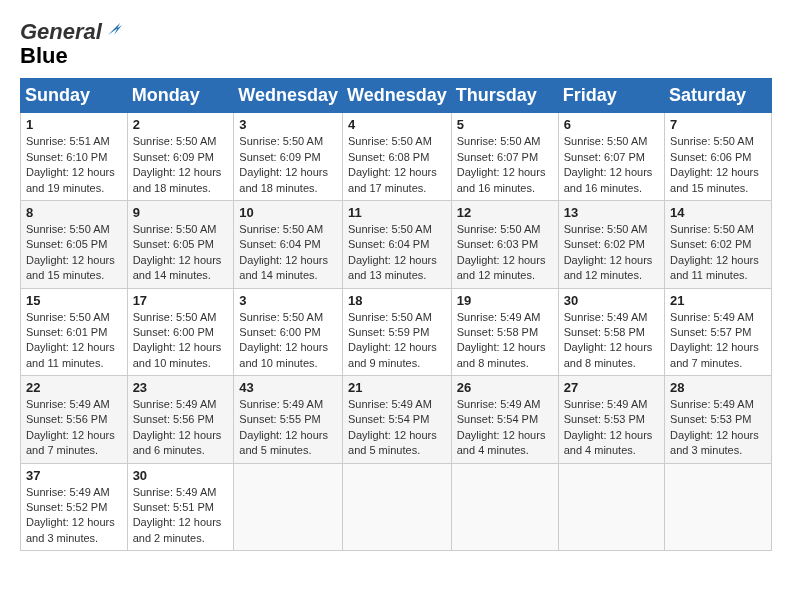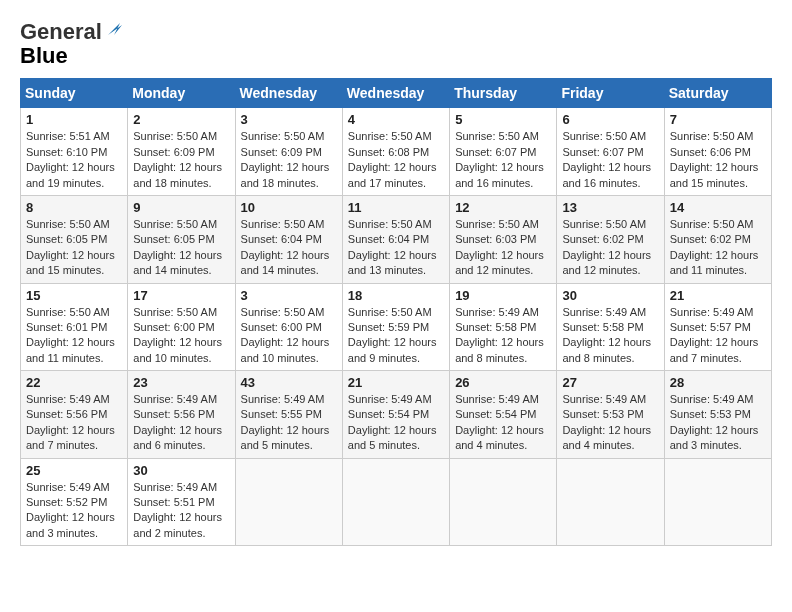--- a/index.html
+++ b/index.html
@@ -45,21 +45,21 @@
     .calendar-table {
       width: 100%;
       border-collapse: collapse;
       font-size: 11px;
     }
     .calendar-table th {
       background-color: #2a6db5;
       color: #fff;
       padding: 6px 4px;
       text-align: left;
-      font-size: 14px;
+      font-size: 18px;
       font-weight: bold;
       border: 1px solid #2a6db5;
     }
     .calendar-table td {
       border: 1px solid #ccc;
       padding: 4px 5px;
       vertical-align: top;
       height: 80px;
       width: calc(100% / 7);
       background: #fff;
@@ -81,21 +81,21 @@
     }
     .empty-cell {
       background: #f9f9f9 !important;
     }
   </style>
 </head>
 <body>
 
 <div class="header-area">
   <div class="logo">
-    <div style="display:flex;align-items:center;">
+    <div style="display:flex;align-items:center;font-style:italic;">
       <span class="logo-text">General</span>
       <svg width="18" height="18" viewBox="0 0 18 18" style="margin-left:2px;margin-top:-4px;">
         <polygon points="4,14 18,4 10,14 16,2" fill="#1a6faf"></polygon>
       </svg>
     </div>
     <span class="logo-text logo-blue">Blue</span>
   </div>
   <div class="title-area">
     <div class="month-title"></div>
     <div class="location-title"></div>
@@ -370,21 +370,21 @@
         <div class="day-detail">
           Sunrise: 5:49 AM<br>
           Sunset: 5:53 PM<br>
           Daylight: 12 hours<br>
           and 3 minutes.
         </div>
       </td>
       </tr>
       <tr>
         <td>
-        <span class="day-number">25</span>
+        <span class="day-number">37</span>
         <div class="day-detail">
           Sunrise: 5:49 AM<br>
           Sunset: 5:52 PM<br>
           Daylight: 12 hours<br>
           and 3 minutes.
         </div>
       </td>
         <td>
         <span class="day-number">30</span>
         <div class="day-detail">

